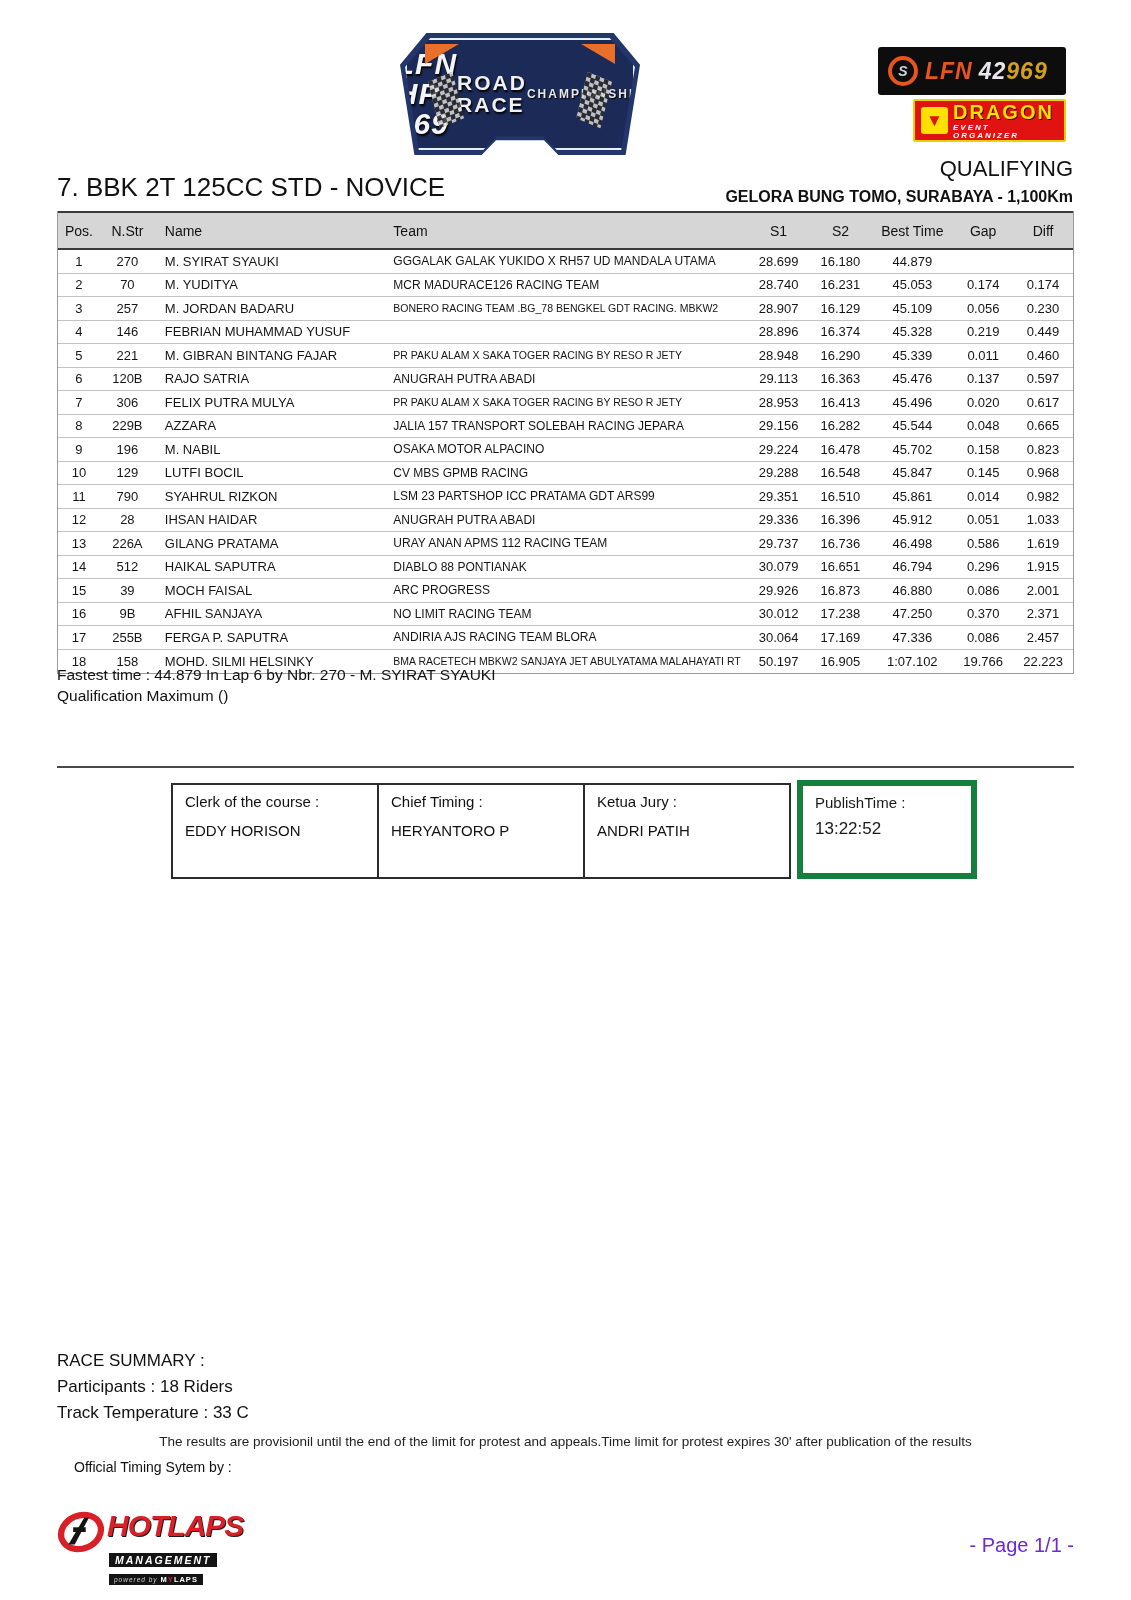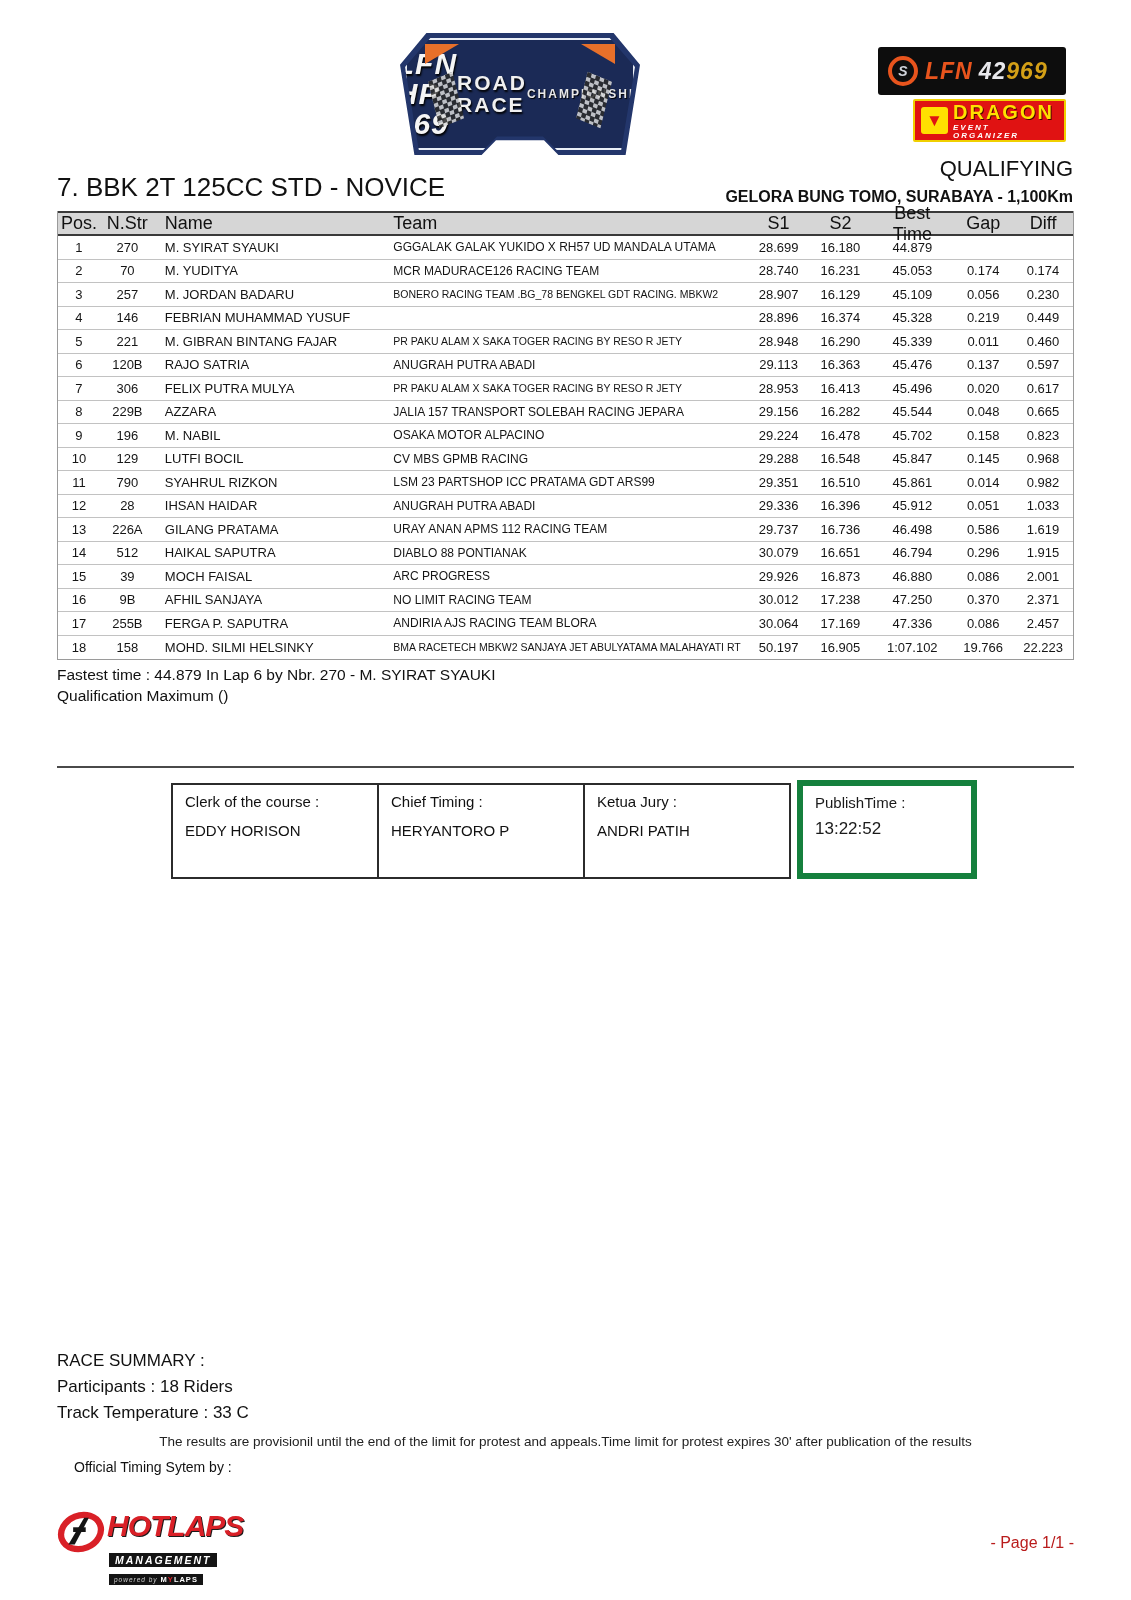--- a/index.html
+++ b/index.html
@@ -57,22 +57,22 @@
   .dragon-sub { color:#ffffff; font-style:italic; font-weight:bold; font-size:8px; letter-spacing:2px; margin-top:2px;}
 
   
   .qualifying { position:absolute; right:58px; top:156px; font-size:22px; color:#111; }
   .class-title { position:absolute; left:57px; top:172px; font-size:26px; color:#111; }
   .venue { position:absolute; right:58px; top:188px; font-size:16px; font-weight:bold; color:#111; }
 
   
   .rtable { position:absolute; left:57px; top:211px; width:1017px;
     border-left:1px solid #9a9a9a; border-right:1px solid #9a9a9a; border-bottom:1px solid #9a9a9a;}
-  .thead { display:flex; align-items:center; height:25px; background:#d6d6d6;
-    border-top:2px solid #3a3a3a; border-bottom:2px solid #3a3a3a; font-size:18px; color:#111;}
+  .thead { display:flex; align-items:center; height:39px; background:#d6d6d6;
+    border-top:2px solid #3a3a3a; border-bottom:2px solid #3a3a3a; font-size:14px; color:#111;}
   .trow { display:flex; align-items:center; min-height:23.5px; border-bottom:1px solid #c2c2c2;
     font-size:13px; color:#151515;}
   .trow:last-child { border-bottom:none; }
   .cell { padding:1px 2px; }
   .c-pos  { width:42px;  text-align:center; }
   .c-num  { width:55px;  text-align:center; }
   .c-name { width:237px; text-align:left; padding-left:10px; }
   .c-team { width:357px; text-align:left; }
   .c-s1   { width:62px;  text-align:center; }
   .c-s2   { width:62px;  text-align:center; }
@@ -112,21 +112,21 @@
   .hotlaps-mark { width:48px; height:44px; flex:0 0 auto; margin-right:2px; }
   .hotlaps-name { font-size:30px; font-weight:bold; font-style:italic; color:#d92027;
     letter-spacing:-1px; text-shadow:1px 1px 0 #1a1a1a; line-height:32px;}
   .hotlaps-bands { margin-left:52px; margin-top:-4px; }
   .hotlaps-mgmt { background:#141414; color:#fff; font-style:italic; font-weight:bold;
     font-size:10.5px; letter-spacing:2px; padding:1px 6px; display:inline-block; }
   .hotlaps-mylaps { background:#141414; color:#fff; font-size:7.5px; font-weight:bold;
     padding:1px 5px; margin-top:1px; display:inline-block; letter-spacing:1px;}
   .hotlaps-mylaps .y { color:#d92027; }
   .hotlaps-mylaps .pb { font-weight:normal; font-style:italic; color:#cfcfcf; margin-right:3px; font-size:6.5px;}
-  .page-num { position:absolute; right:57px; top:1534px; font-size:16px; color:#b91c1c;text-align:center; }
+  .page-num { position:absolute; right:57px; top:1534px; font-size:20px; color:#6d28d9;text-align:center; }
 </style>
 </head>
 <body>
 
 <div class="page">
 
   <div class="badge-wrap">
     <div class="badge"></div>
     <div class="badge-inner">
       <div class="badge-corner tl"></div>

